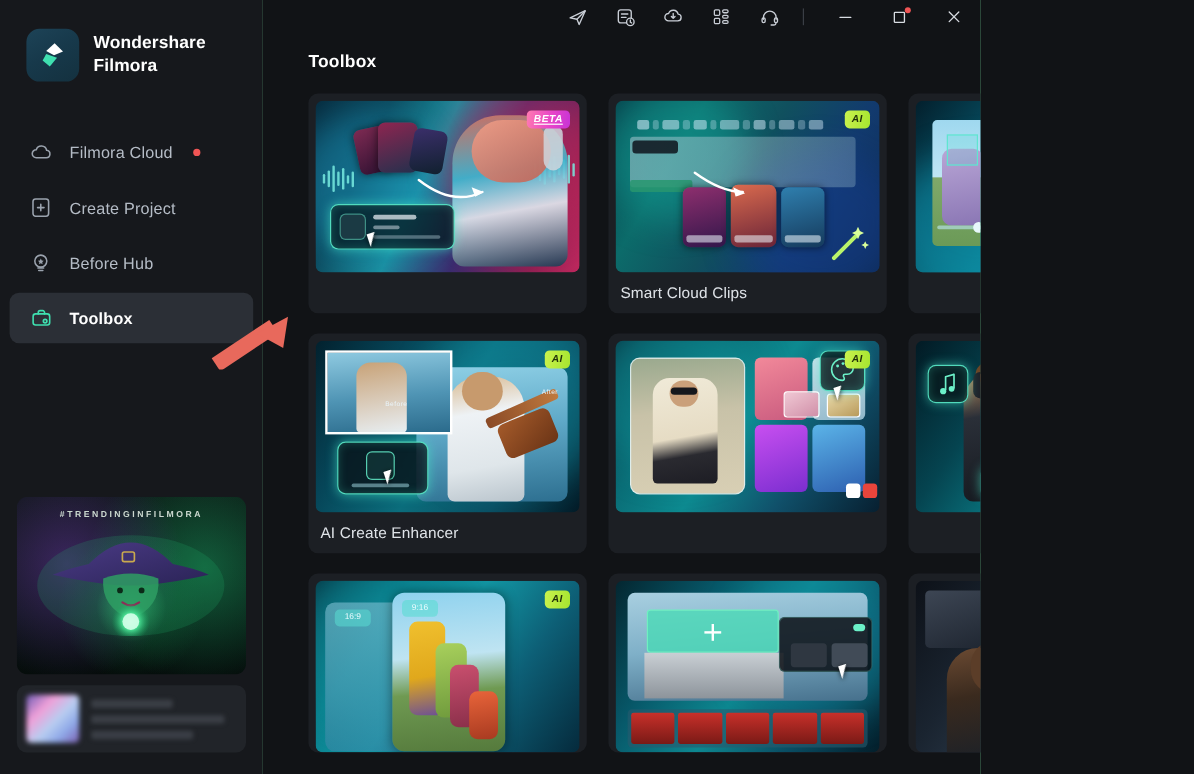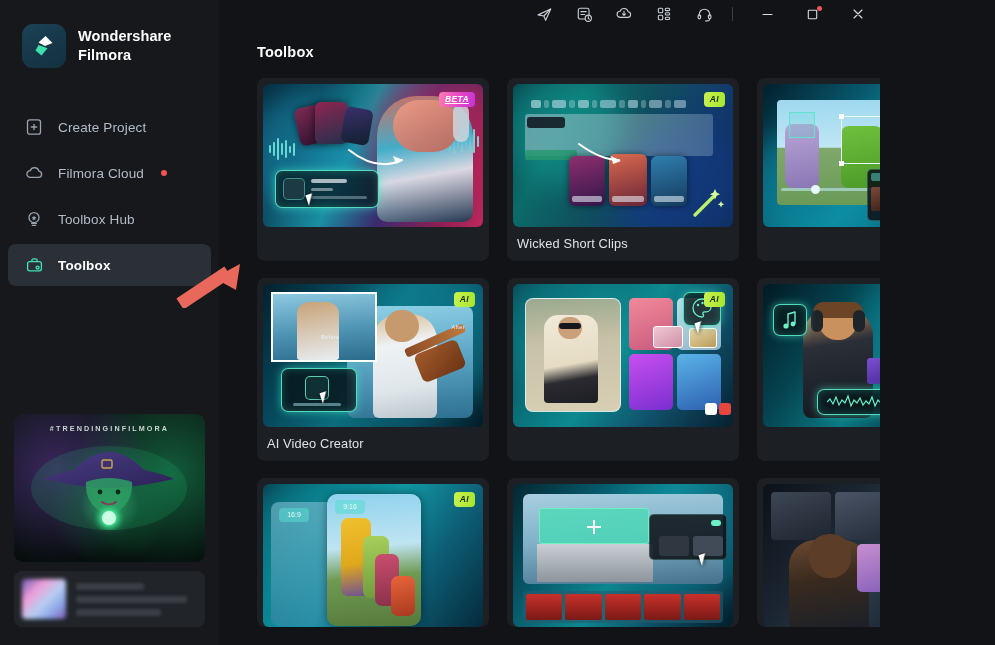--- a/index.html
+++ b/index.html
@@ -5,21 +5,21 @@
 <style>
   * { box-sizing: border-box; margin: 0; padding: 0; }
   html, body {
     width: 995px; height: 645px;
     overflow: hidden;
     background: #111316;
     font-family: "Liberation Sans", sans-serif;
     color: #e8eaed;
     -webkit-font-smoothing: antialiased;
   }
-  .app { position: relative; width: 880px; height: 645px; display: flex; background: #86efac; }
+  .app { position: relative; width: 817px; height: 645px; display: flex; background: #86efac; }
 
   
   .sidebar {
     width: 219px; height: 645px;
     background: #16181c;
     flex: 0 0 219px;
     position: relative;
     display: flex; flex-direction: column;
   }
   .brand { display: flex; align-items: center; gap: 12px; padding: 24px 0 0 22px; }
@@ -213,47 +213,47 @@
       <div>
         <div class="brand-name">Wondershare</div>
         <div class="brand-name">Filmora</div>
       </div>
     </div>
 
     <nav class="nav">
 
       <div class="nav-item">
         <span class="nav-ico">
+          <svg width="19" height="19" viewBox="0 0 19 19" fill="none" stroke="#9aa2ad" stroke-width="1.3">
+            <path d="M5.2 13.4h8.3a3.1 3.1 0 0 0 .35-6.18 4.5 4.5 0 0 0-8.63-.5A3.3 3.3 0 0 0 5.2 13.4z" stroke-linejoin="round"></path>
+          </svg>
+        </span>
+        <span class="nav-label">Filmora Cloud</span>
+        <span class="dot-badge"></span>
+      </div>
+
+      <div class="nav-item">
+        <span class="nav-ico">
           <svg width="18" height="18" viewBox="0 0 18 18" fill="none" stroke="#9aa2ad" stroke-width="1.3">
             <rect x="2.5" y="1.8" width="13" height="14.4" rx="2.2"></rect>
             <path d="M9 6.3v5.4M6.3 9h5.4" stroke-linecap="round"></path>
           </svg>
         </span>
         <span class="nav-label">Create Project</span>
-      </div>
-
-      <div class="nav-item">
-        <span class="nav-ico">
-          <svg width="19" height="19" viewBox="0 0 19 19" fill="none" stroke="#9aa2ad" stroke-width="1.3">
-            <path d="M5.2 13.4h8.3a3.1 3.1 0 0 0 .35-6.18 4.5 4.5 0 0 0-8.63-.5A3.3 3.3 0 0 0 5.2 13.4z" stroke-linejoin="round"></path>
-          </svg>
-        </span>
-        <span class="nav-label">Filmora Cloud</span>
-        <span class="dot-badge"></span>
       </div>
 
       <div class="nav-item">
         <span class="nav-ico">
           <svg width="18" height="18" viewBox="0 0 18 18" fill="none" stroke="#9aa2ad" stroke-width="1.3">
             <circle cx="9" cy="7.6" r="5"></circle>
             <path d="M6.6 13.3h4.8M7.3 15.4h3.4" stroke-linecap="round"></path>
             <path d="M9 5.4l.8 1.6 1.6.3-1.2 1.2.3 1.7L9 9.4l-1.5.8.3-1.7-1.2-1.2 1.6-.3z" fill="#9aa2ad" stroke="none"></path>
           </svg>
         </span>
-        <span class="nav-label">Toolbox Hub</span>
+        <span class="nav-label">Before Hub</span>
       </div>
 
       <div class="nav-item active">
         <span class="nav-ico">
           <svg width="19" height="19" viewBox="0 0 19 19" fill="none" stroke="#3fe0b0" stroke-width="1.35">
             <rect x="2.6" y="5.6" width="13.8" height="9.2" rx="2.1"></rect>
             <path d="M6.9 5.6V4.4a1.5 1.5 0 0 1 1.5-1.5h2.2a1.5 1.5 0 0 1 1.5 1.5v1.2" stroke-linecap="round"></path>
             <circle cx="12.6" cy="11.6" r="1.5"></circle>
           </svg>
         </span>
@@ -453,21 +453,21 @@
               <path d="M2 4 Q24 20 42 20" stroke="#ffffff" stroke-width="2" fill="none" stroke-linecap="round"></path>
               <path d="M44 21 L34 16 L36 24 Z" fill="#ffffff"></path>
             </svg>
             <svg style="position:absolute;right:8px;bottom:8px;width:34px;height:34px;" viewBox="0 0 34 34">
               <path d="M4 30 L22 12" stroke="#b9f36a" stroke-width="3.4" stroke-linecap="round"></path>
               <path d="M24 4l1.6 3.6L29 9.2l-3.4 1.6L24 14.4l-1.6-3.6L19 9.2l3.4-1.6z" fill="#d9ff9a"></path>
               <path d="M30 16l1 2.2 2.2 1-2.2 1-1 2.2-1-2.2-2.2-1 2.2-1z" fill="#d9ff9a"></path>
             </svg>
             <span class="badge ai">AI</span>
           </div>
-          <div class="card-label">Wicked Short Clips</div>
+          <div class="card-label">Smart Cloud Clips</div>
         </div>
 
         <div class="card">
           <div class="card-thumb">
             <div class="art art-a3"></div>
             <div class="blob" style="left:-20px;bottom:-20px;width:150px;height:120px;background:rgba(12,140,165,.55);"></div>
             <div style="position:absolute;left:14px;top:16px;right:14px;bottom:22px;border-radius:4px;background:linear-gradient(180deg,#9fd8ef 0%, #bfe6f5 45%, #7fa86a 46%, #6b9a57 100%);"></div>
             <div class="fig" style="left:22px;top:40px;width:34px;height:64px;border-radius:8px;background:linear-gradient(170deg,#b9a6d6,#8a76b4);"></div>
             <div class="fig" style="left:78px;top:42px;width:42px;height:62px;border-radius:8px;background:linear-gradient(170deg,#6fc03d,#4c9a28);"></div>
             <div class="fig" style="left:132px;top:44px;width:36px;height:60px;border-radius:8px;background:linear-gradient(170deg,#d6c6a8,#ab9877);"></div>
@@ -510,21 +510,21 @@
             <div style="position:absolute;left:8px;top:8px;width:106px;height:70px;border:2px solid #ffffff;background:linear-gradient(175deg,#8ec9e0 0%, #4f94b4 55%, #2b6b8c 100%);"></div>
             <div class="fig" style="left:34px;top:18px;width:42px;height:58px;background:linear-gradient(170deg,#c8a277,#e8eef2);border-radius:12px 12px 3px 3px;"></div>
             <div style="position:absolute;left:58px;top:50px;font-size:5.5px;color:#e9f4fa;letter-spacing:.4px;">Before</div>
             <div style="position:absolute;right:18px;top:40px;font-size:5.5px;color:#e9f4fa;letter-spacing:.4px;">After</div>
             <div class="glowbox" style="left:18px;top:84px;width:76px;height:44px;background:rgba(8,20,26,.82);"></div>
             <div style="position:absolute;left:42px;top:92px;width:24px;height:24px;border-radius:5px;border:1.2px solid rgba(100,235,200,.85);background:rgba(20,60,60,.6);"></div>
             <div style="position:absolute;left:30px;top:119px;width:48px;height:3px;border-radius:2px;background:rgba(170,225,235,.5);"></div>
             <span class="cursor" style="left:58px;top:108px;"></span>
             <span class="badge ai">AI</span>
           </div>
-          <div class="card-label">AI Video Creator</div>
+          <div class="card-label">AI Create Enhancer</div>
         </div>
 
         <div class="card">
           <div class="card-thumb">
             <div class="art art-b2"></div>
             <div class="blob" style="left:-20px;top:-20px;width:140px;height:130px;background:rgba(14,150,155,.5);"></div>
             <div style="position:absolute;left:12px;top:14px;width:96px;height:114px;border-radius:8px;border:1.4px solid rgba(225,245,250,.8);background:linear-gradient(175deg,#9aa98e 0%, #c8c2a8 40%, #d8cfb4 100%);overflow:hidden;">
               <div style="position:absolute;left:18px;top:16px;width:54px;height:88px;border-radius:14px 14px 4px 4px;background:linear-gradient(170deg,#f0ead8 0%, #e6dcc4 55%, #2a2a30 72%, #1d1d24 100%);"></div>
               <div style="position:absolute;left:32px;top:18px;width:24px;height:22px;border-radius:11px;background:#caa07a;"></div>
               <div style="position:absolute;left:33px;top:24px;width:22px;height:6px;border-radius:3px;background:#15171c;"></div>

